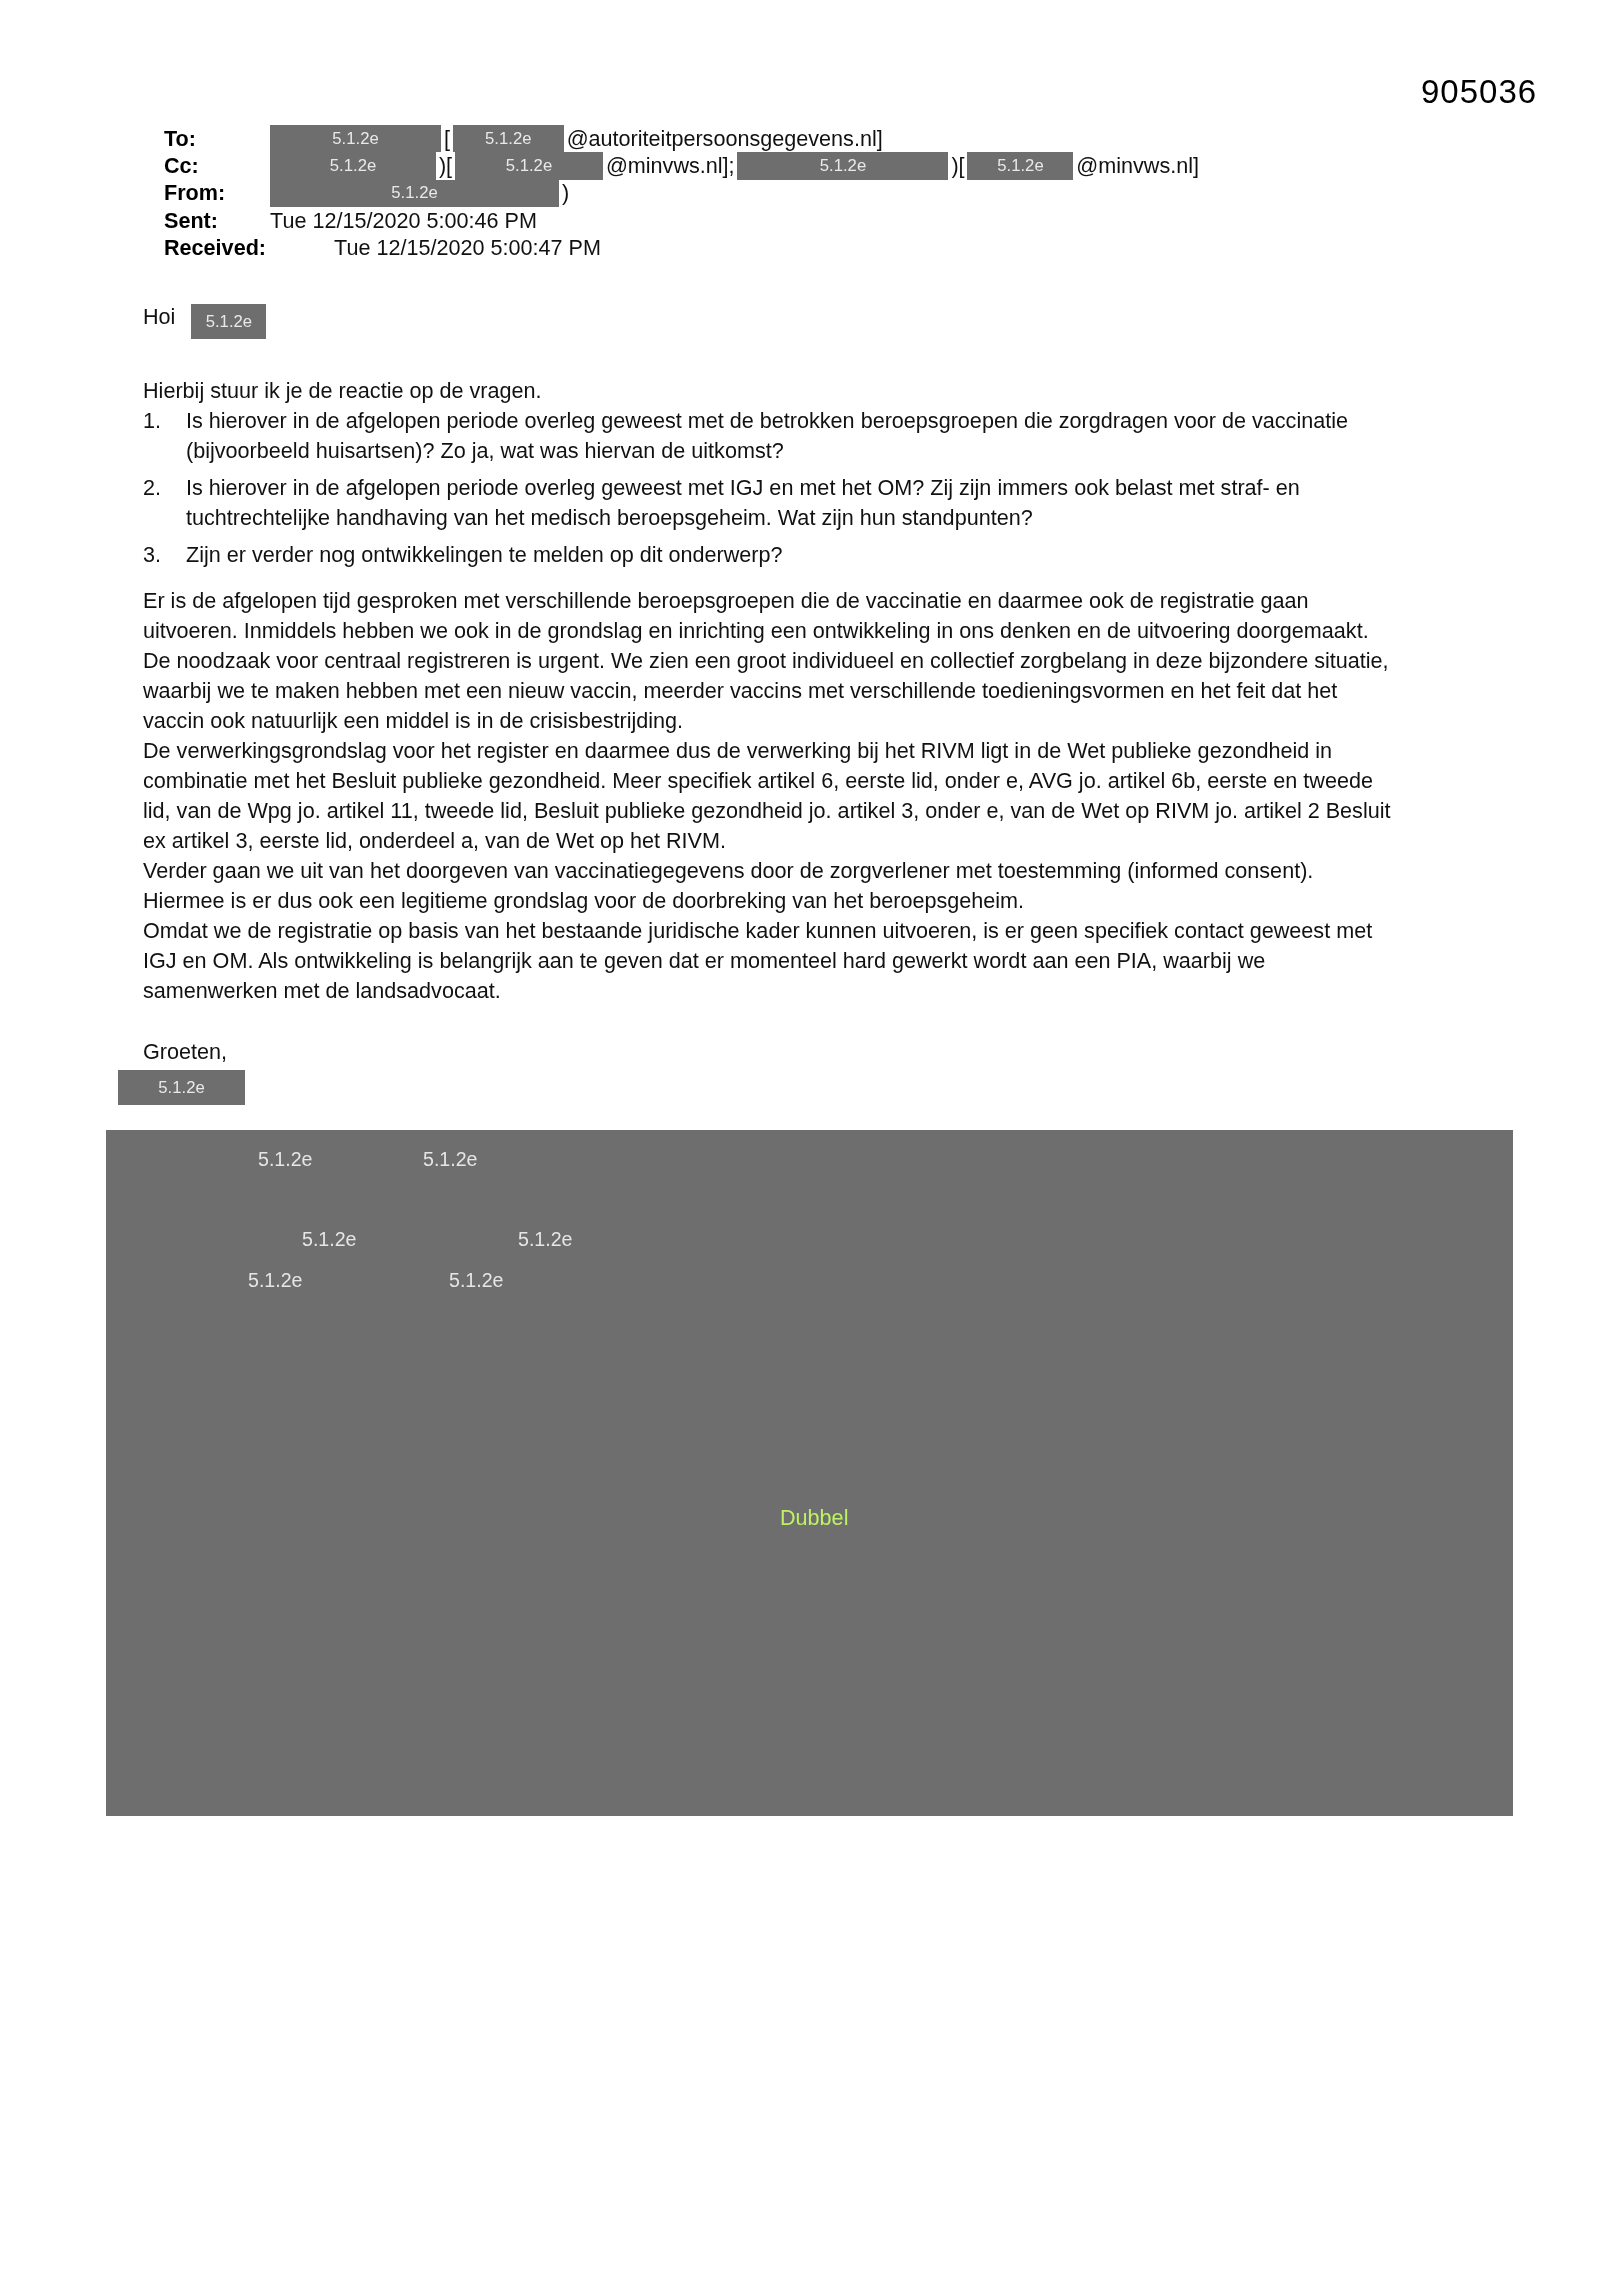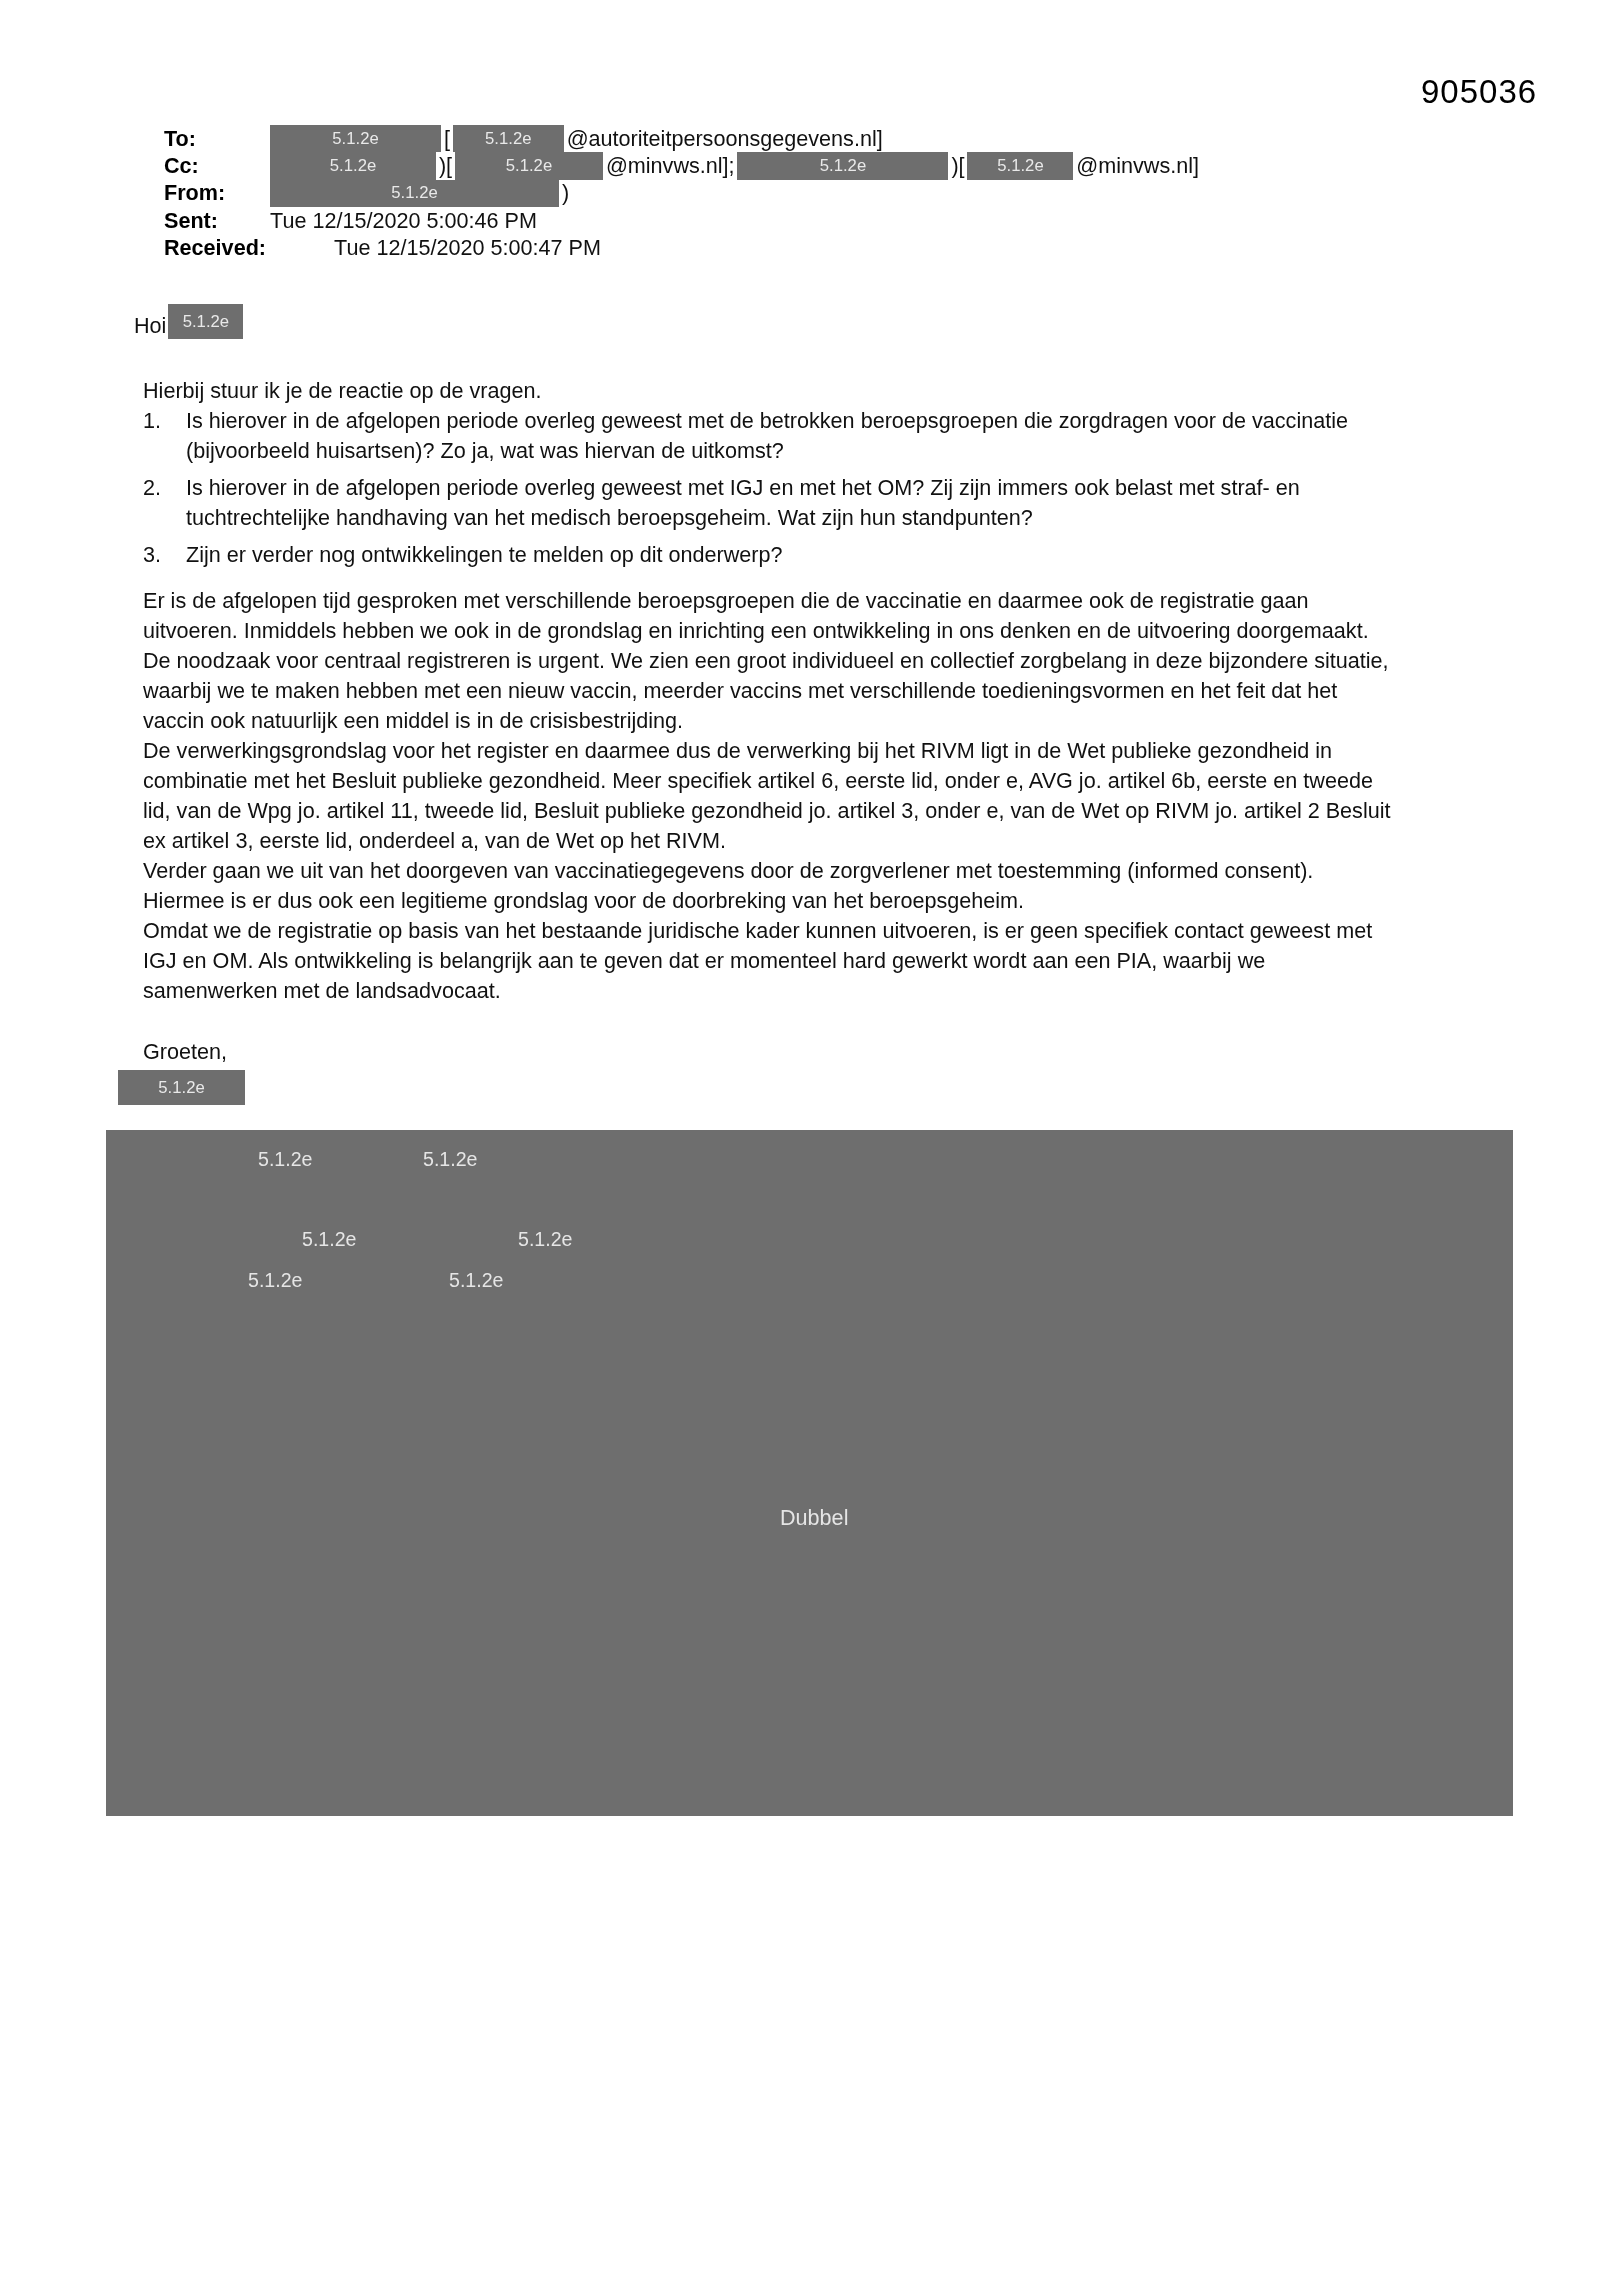--- a/index.html
+++ b/index.html
@@ -24,22 +24,22 @@
   .redact {
     background:#6e6e6e; color:#e9e9e9;
     display:inline-flex; align-items:center; justify-content:center;
     font-size:16.7px; height:27.4px; flex:0 0 auto;
   }
   .w174{width:171px} .w113{width:111px} .w169{width:166px} .w151{width:148px}
   .w215{width:211px} .w108{width:106px} .w295{width:289px}
   .recv-indent { margin-left:64px; }
   
   .greeting {
-    position:absolute; left:134px; top:304px;
-    display:flex; align-items:flex-end; font-size:21.6px; gap:2px;
+    position:absolute; left:143px; top:304px;
+    display:flex; align-items:flex-start; font-size:21.6px; gap:16px;
   }
   .greeting .redact { width:75px; height:35px; }
   .intro { position:absolute; left:143px; top:378px; font-size:21.6px; }
   .qlist { position:absolute; left:143px; top:406px; font-size:21.6px; }
   .q-item { display:flex; margin-bottom:6.9px; }
   .q-num { width:43px; flex:0 0 auto; line-height:30px; }
   .q-text { white-space:pre-line; line-height:30px; }
   .paragraph {
     position:absolute; left:143px; top:586px;
     font-size:21.6px; line-height:30px; white-space:pre-line;
@@ -54,21 +54,21 @@
     position:absolute; left:106px; top:1130px;
     width:1407px; height:781px;
     background:#6e6e6e;
     border-bottom:2.9px solid #c6c6c6;
   }
   .block-label {
     position:absolute; color:#e6e6e6; font-size:19.6px; white-space:nowrap;
   }
   .dubbel {
     position:absolute; left:674px; top:375px;
-    color:#e5e5e5; font-size:21.6px;
+    color:#bef264; font-size:21.6px;
   }
 </style>
 </head>
 <body>
 
 <div class="page">
 
   <div class="doc-number">905036</div>
 
   <div class="headers">

